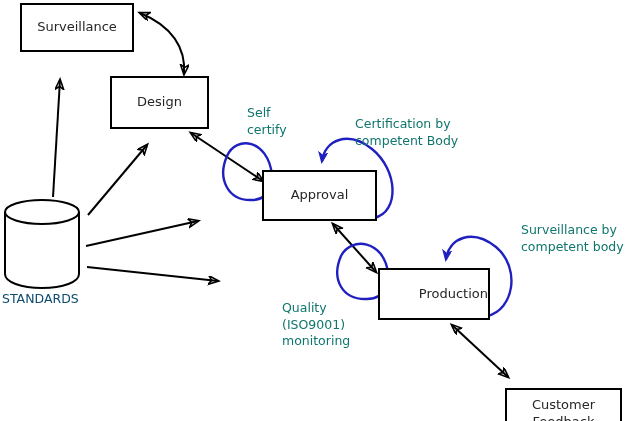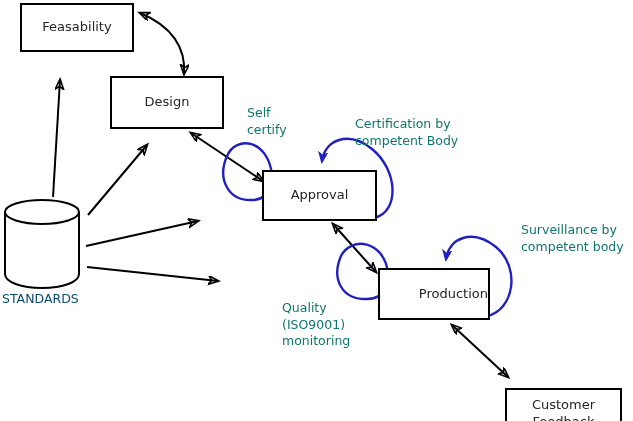--- a/index.html
+++ b/index.html
@@ -120,24 +120,24 @@
       <path d="M487,316 C514,310 521,268 496,247 C472,228 449,238 446,259" fill="none" stroke="#2020c0" stroke-width="2.4" marker-end="url(#ah-blue)"></path>
     </g>
 
     <g>
       <path d="M5,212 L5,274 C5,282 21,288 42,288 C63,288 79,282 79,274 L79,212" fill="#ffffff" stroke="#000000" stroke-width="2"></path>
       <ellipse cx="42" cy="212" rx="37" ry="12" fill="#ffffff" stroke="#000000" stroke-width="2"></ellipse>
     </g>
   </svg>
 
   <div class="node-box" style="left:20px; top:3px; width:114px; height:49px;">
-    <span>Feasability</span>
+    <span>Surveillance</span>
   </div>
 
-  <div class="node-box" style="left:110px; top:76px; width:114px; height:53px;align-items:center;">
+  <div class="node-box" style="left:110px; top:76px; width:99px; height:53px;align-items:center;">
     <span>Design</span>
   </div>
 
   <div class="node-box" style="left:262px; top:170px; width:115px; height:51px;">
     <span>Approval</span>
   </div>
 
   <div class="node-box" style="left:378px; top:268px; width:112px; height:52px;justify-content:flex-end;">
     <span>Production</span>
   </div>

